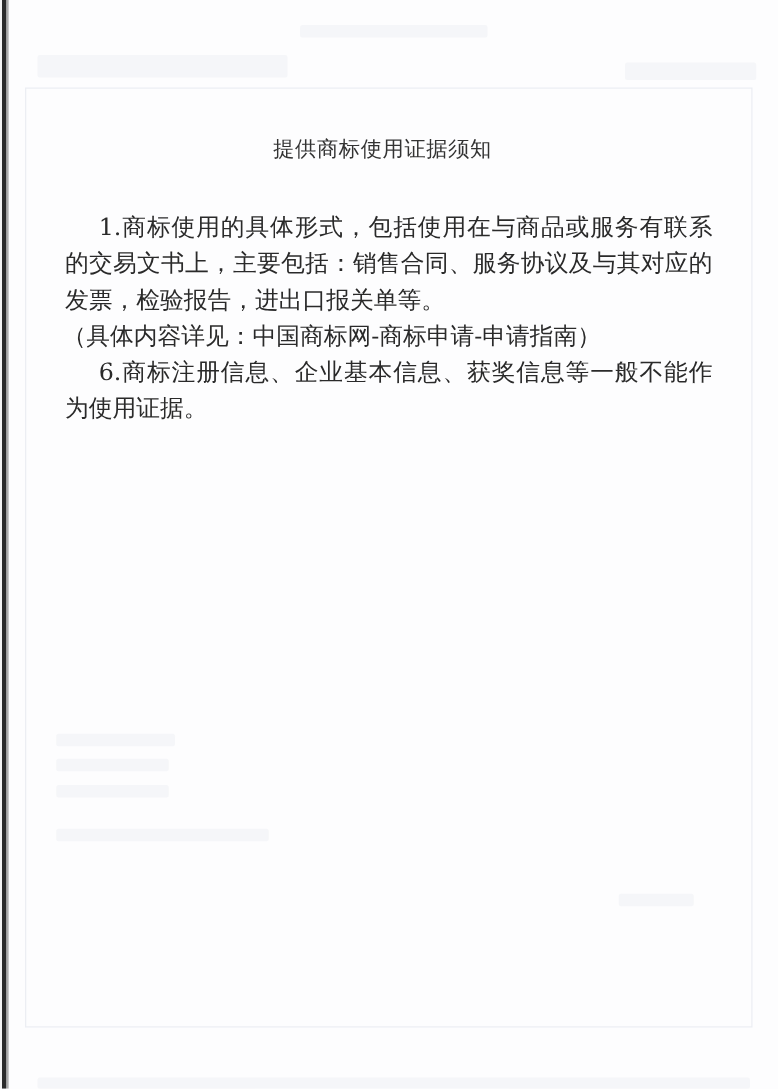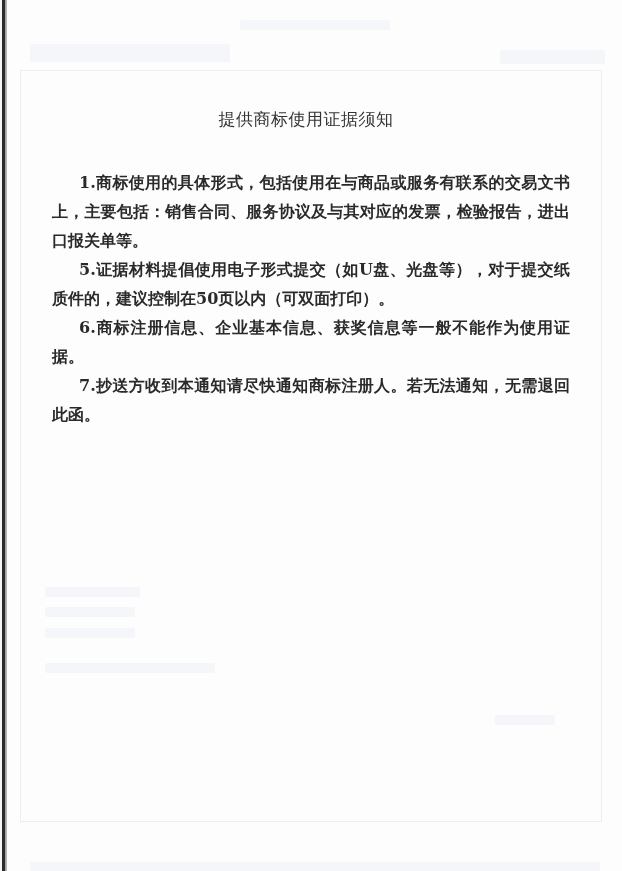--- a/index.html
+++ b/index.html
@@ -55,23 +55,22 @@
       font-family: "DejaVu Sans", "Liberation Sans", sans-serif;
       font-size: 17px;
       letter-spacing: 0.5px;
       color: #333;
     }
     .body-text {
       position: absolute;
       left: 52px;
       top: 168px;
       width: 518px;
-      font-size: 16px;
+      font-size: 19px;
       line-height: 29px;
-      font-weight: bold;
     }
     .para {
       margin: 0;
       text-indent: 27px;
       text-align: justify;
     }
     .para.note {
       text-indent: 0;
       margin-left: -2px;
     }
@@ -90,17 +89,16 @@
 <div class="bleed" style="left:45px;top:628px;width:90px;height:10px;"></div>
 <div class="bleed" style="left:45px;top:663px;width:170px;height:10px;"></div>
 <div class="bleed" style="left:495px;top:715px;width:60px;height:10px;"></div>
 <div class="bleed" style="left:30px;top:862px;width:570px;height:9px;"></div>
 
 <div class="page">
   <div class="title">提供商标使用证据须知</div>
 
   <div class="body-text">
     <p class="para">1.商标使用的具体形式，包括使用在与商品或服务有联系的交易文书上，主要包括：销售合同、服务协议及与其对应的发票，检验报告，进出口报关单等。</p>
-    <p class="para">5.证据材料提倡使用电子形式提交（如U盘、光盘等），对于提交纸质件的，建议控制在50页以内（可双面打印）。</p>
+    <p class="para note">（具体内容详见：中国商标网-商标申请-申请指南）</p>
     <p class="para">6.商标注册信息、企业基本信息、获奖信息等一般不能作为使用证据。</p>
-    <p class="para">7.抄送方收到本通知请尽快通知商标注册人。若无法通知，无需退回此函。</p>
   </div>
 </div>
 
 </body></html>

